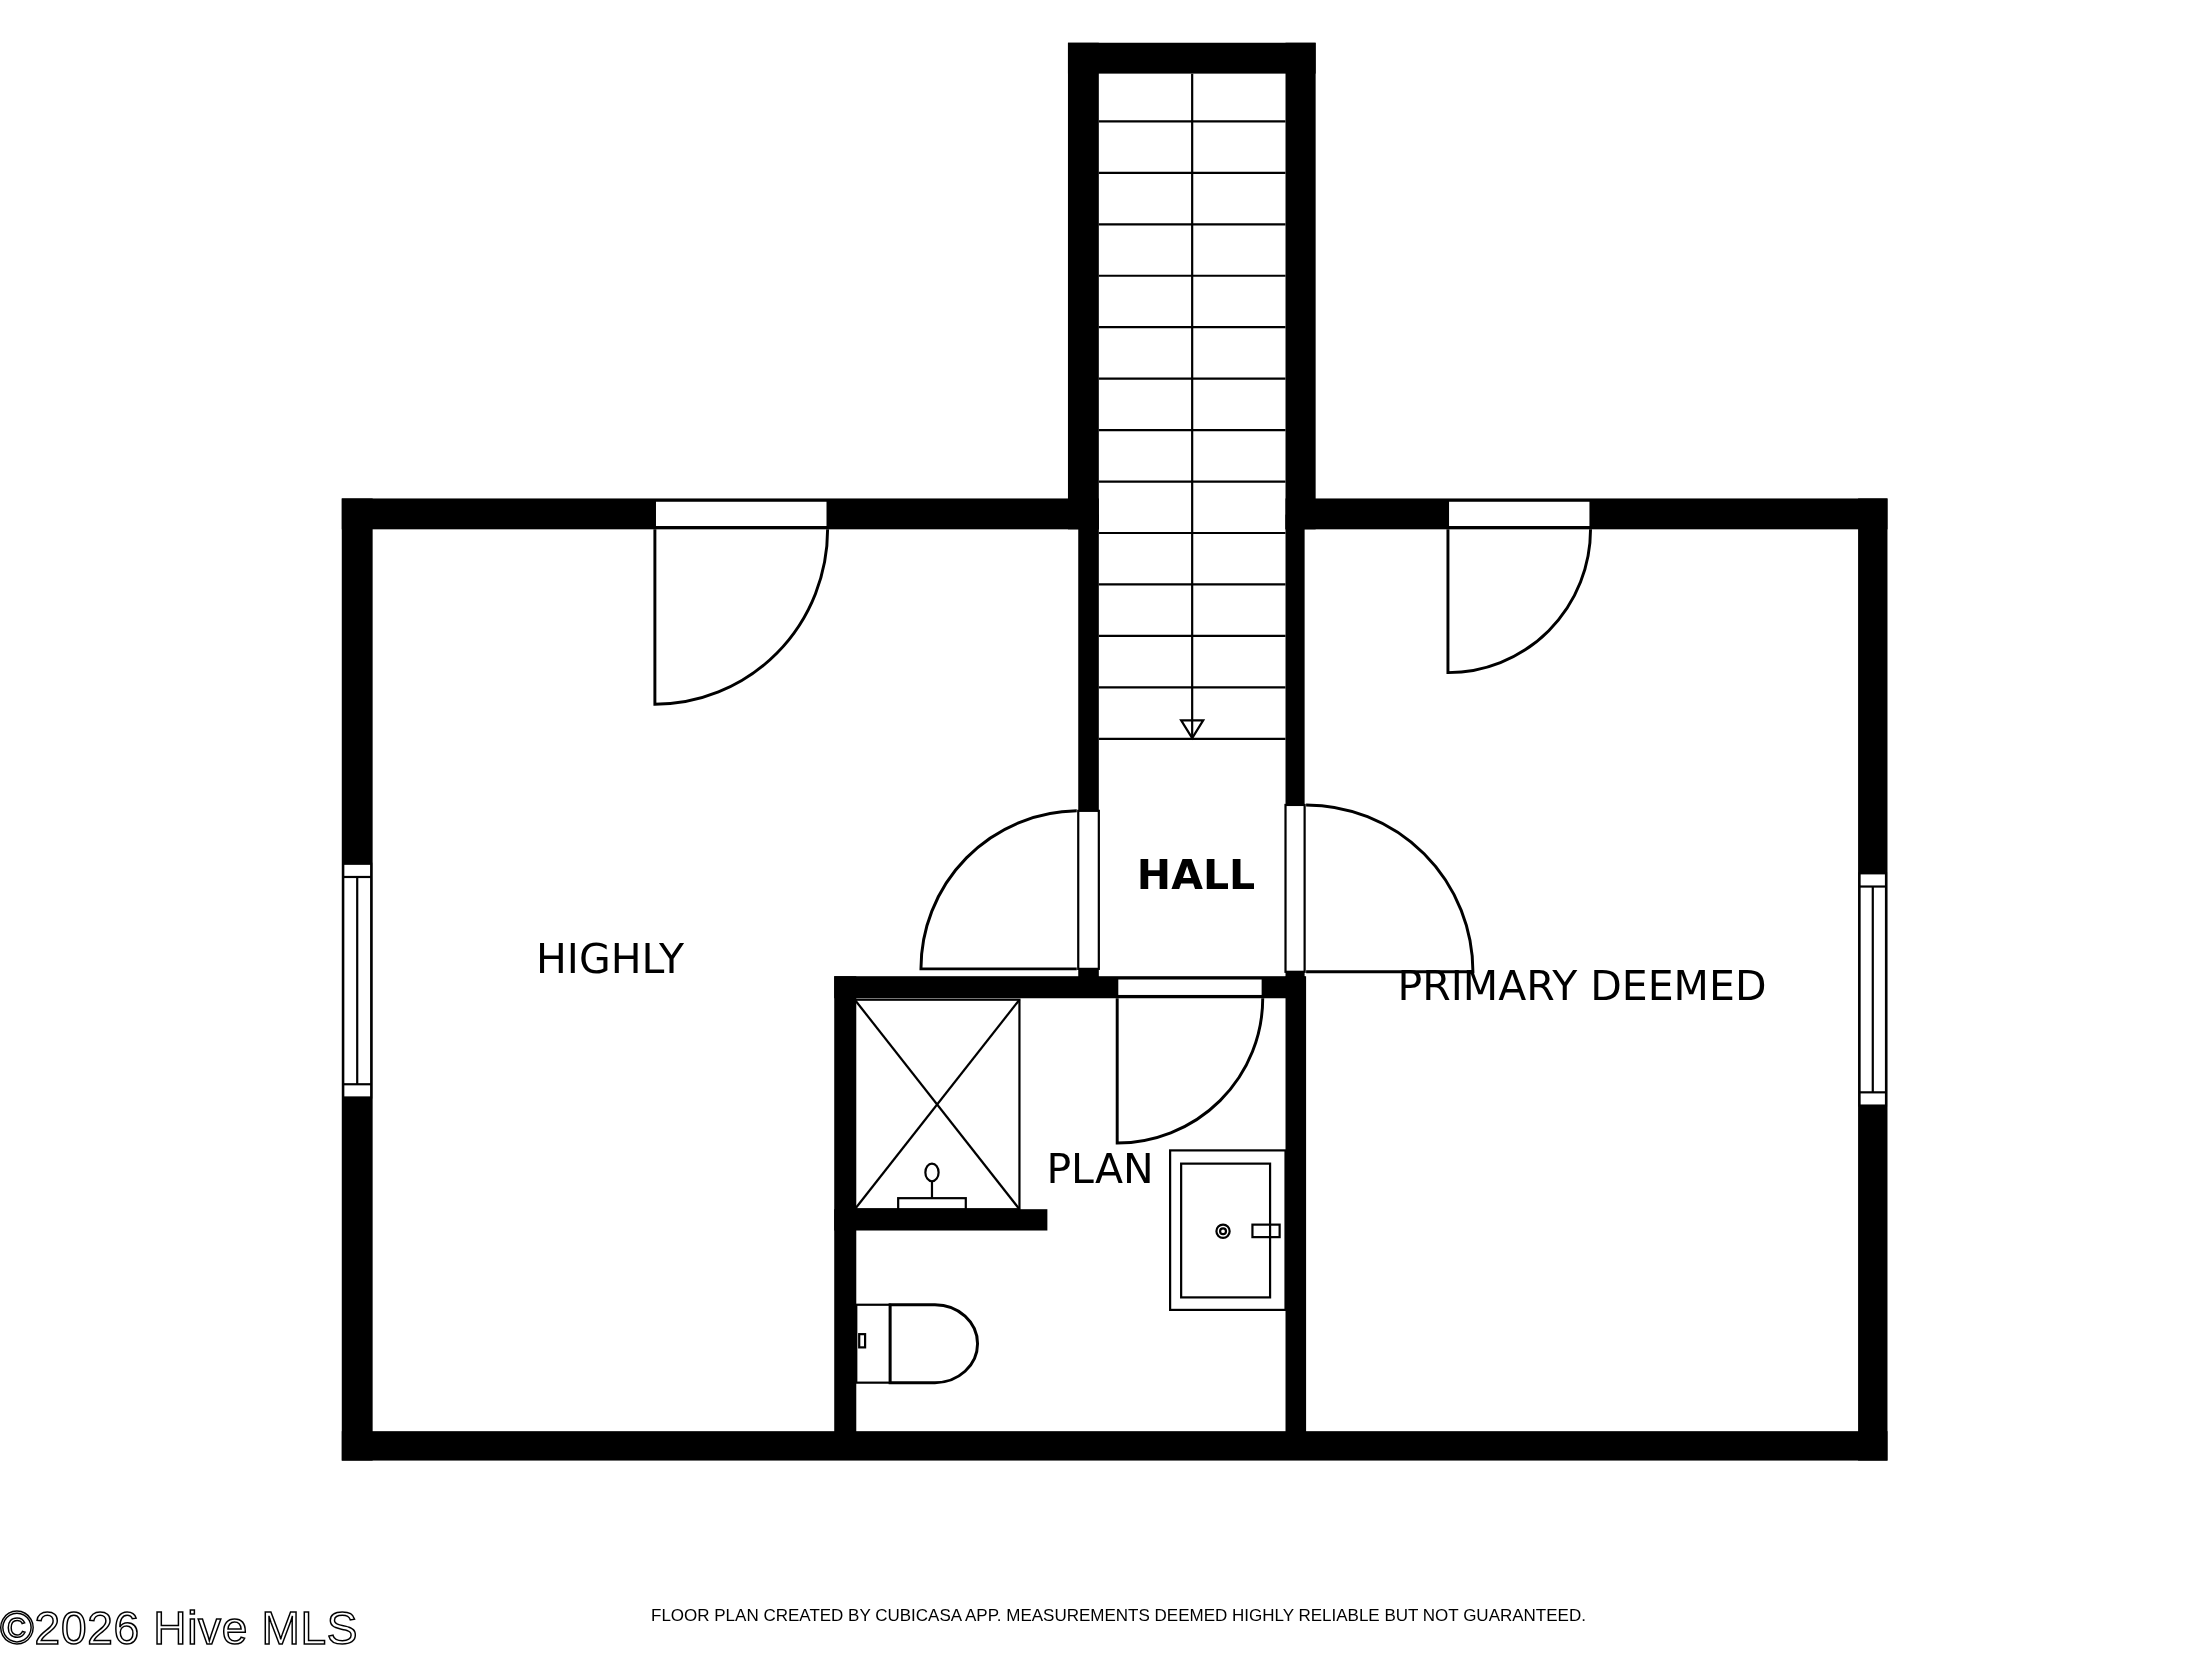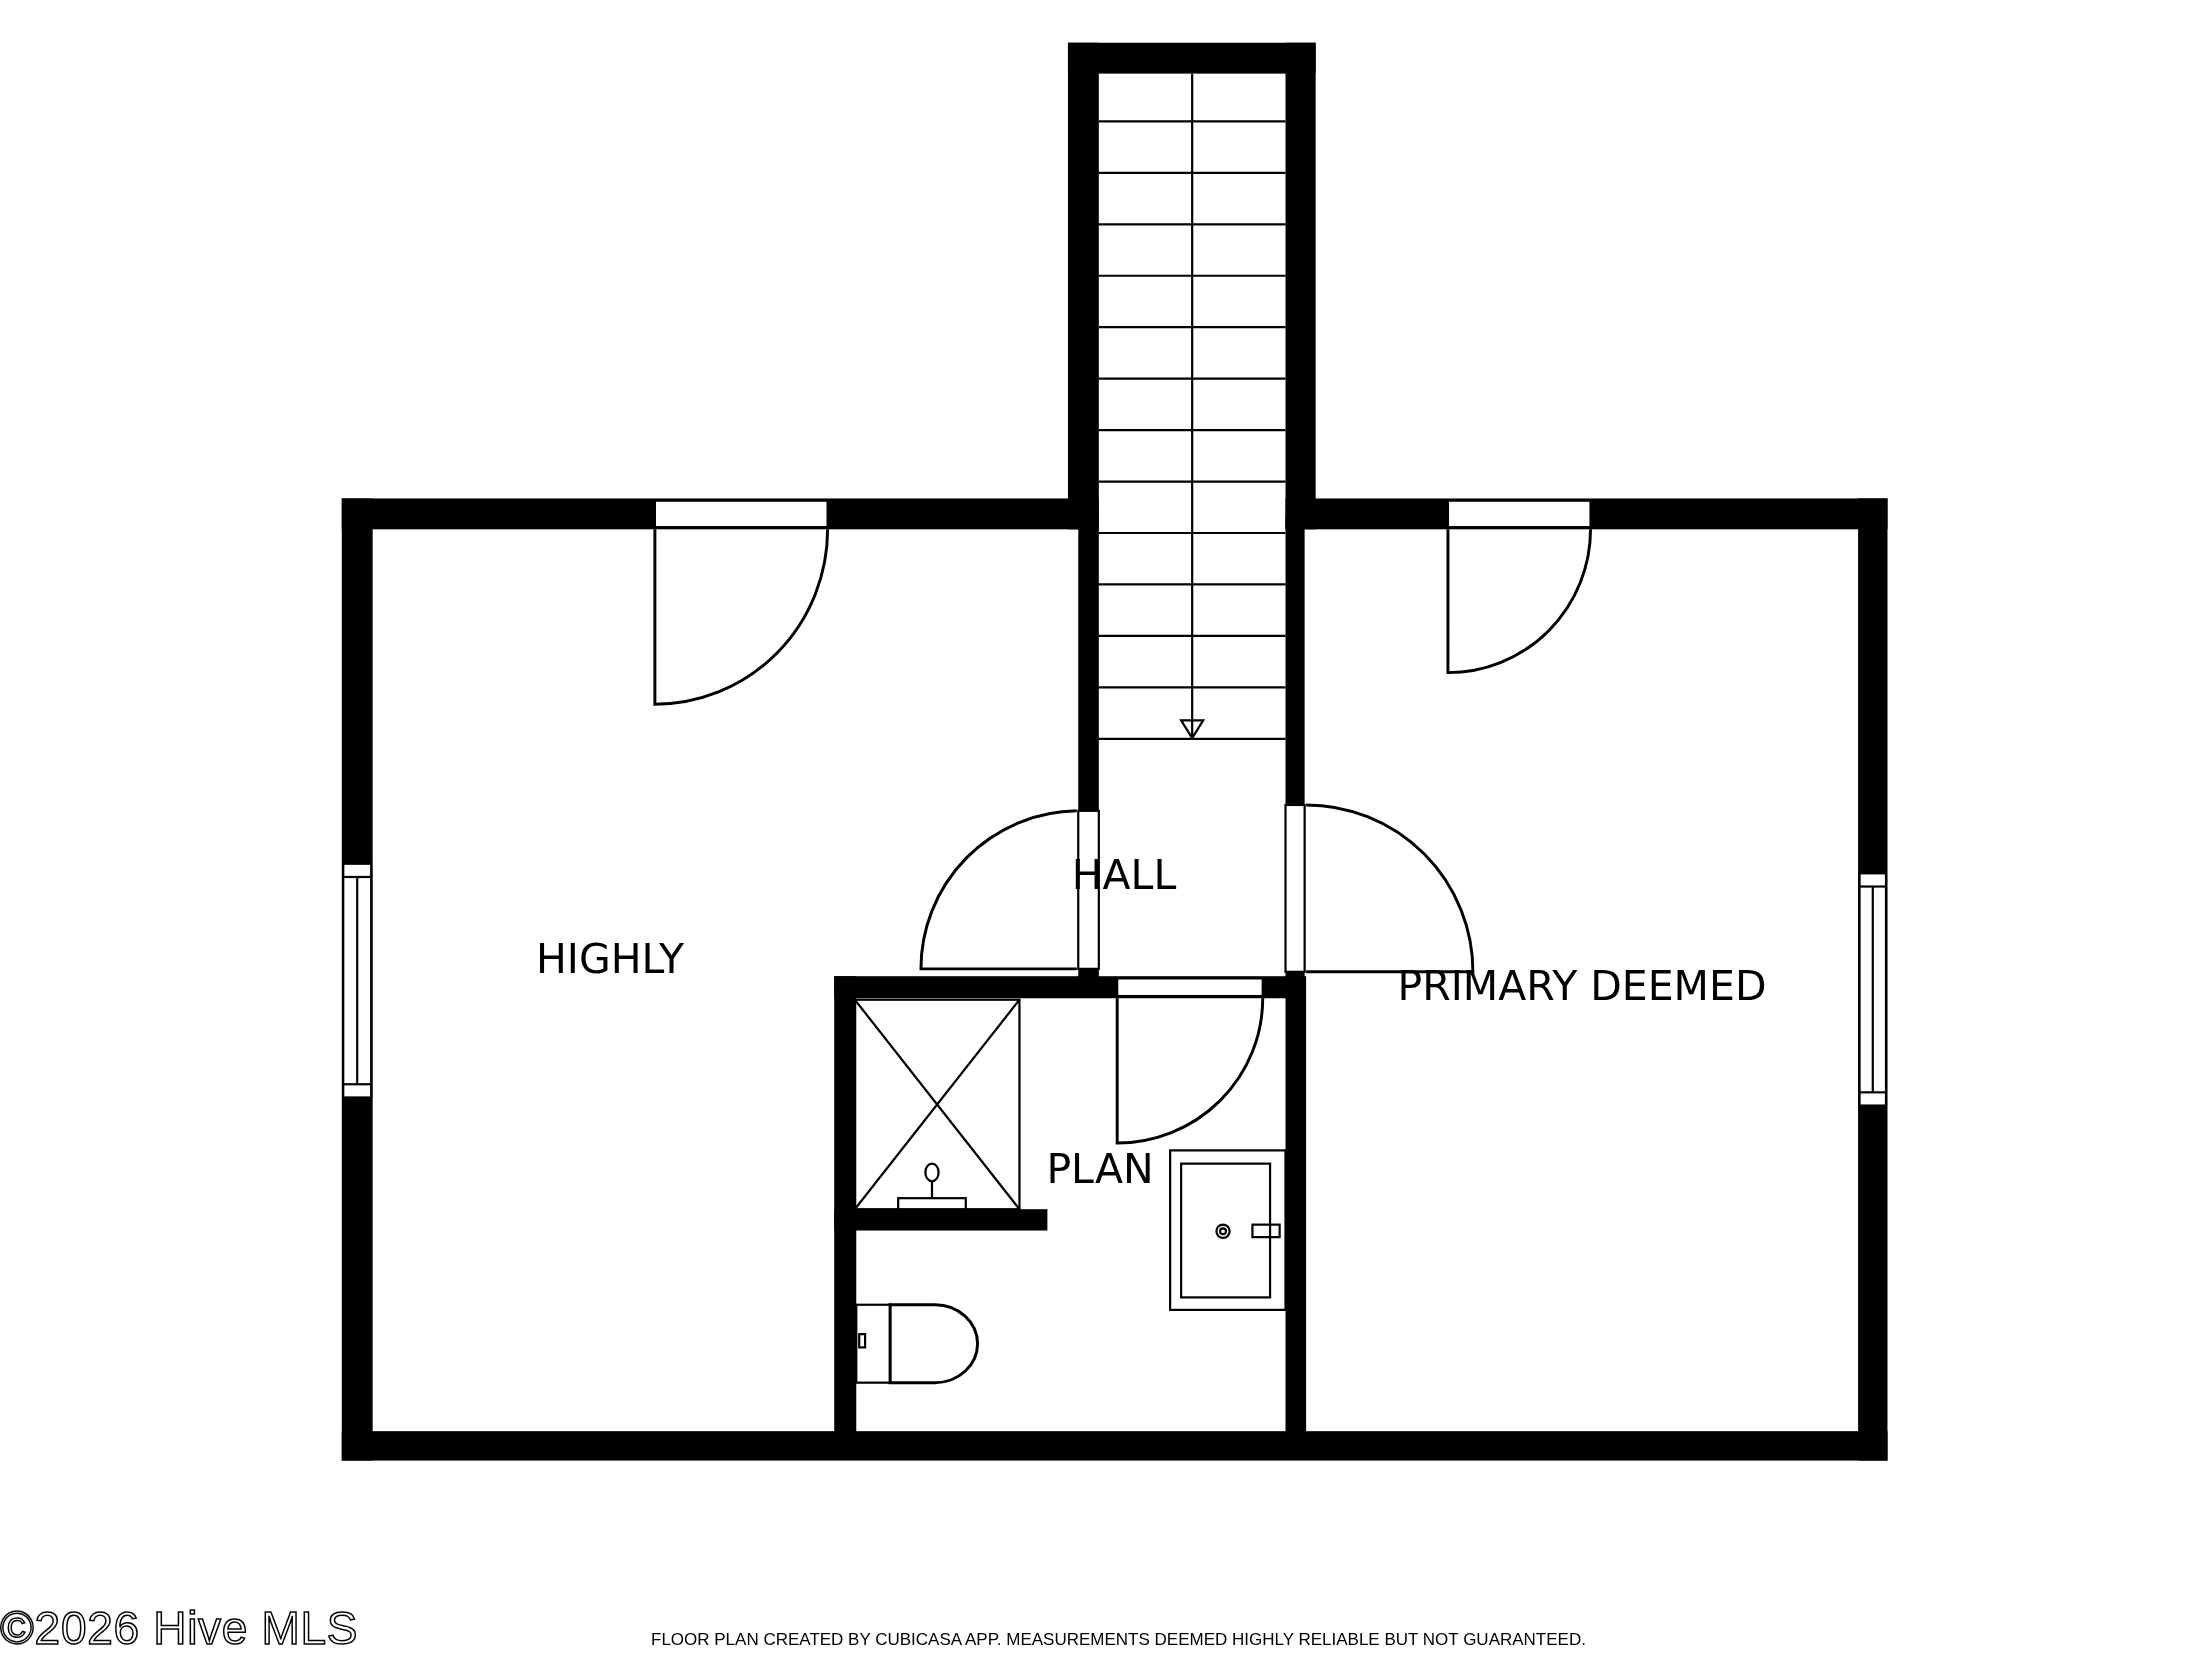--- a/index.html
+++ b/index.html
@@ -4,21 +4,21 @@
 <style>
   html, body { margin:0; padding:0; background:#ffffff; }
   body { width:2205px; height:1654px; position:relative; overflow:hidden; font-family:"DejaVu Sans", sans-serif; }
   svg { position:absolute; left:0; top:0; }
   .wall { fill:#000000; }
   .ln { fill:none; stroke:#000000; stroke-width:4; }
   .thin { fill:none; stroke:#000000; stroke-width:3; }
   .opening { fill:#ffffff; stroke:#000000; stroke-width:3; }
   .room-label { position:absolute; font-family:"DejaVu Sans", sans-serif; font-size:41px; color:#000; white-space:nowrap; transform:translate(-50%,-50%); }
   .watermark { position:absolute; left:0; top:1573px; font-family:"Liberation Sans", sans-serif; font-size:46px; color:#fff; -webkit-text-stroke:1.5px #000; letter-spacing:0.7px;margin-top:28px; }
-  .disclaimer { position:absolute; left:651px; top:1606px; font-family:"Liberation Sans", sans-serif; font-size:17px; color:#000; white-space:nowrap;margin-top:24px; }
+  .disclaimer { position:absolute; left:651px; top:1606px; font-family:"Liberation Sans", sans-serif; font-size:17px; color:#000; white-space:nowrap; }
 </style>
 </head>
 <body>
 
 <svg width="2205" height="1654" viewBox="0 0 3000 2250" xmlns="http://www.w3.org/2000/svg">
 
   <g>
     <rect class="wall" x="1453" y="58" width="337" height="42"></rect>
     <rect class="wall" x="1453" y="58" width="42" height="662"></rect>
     <rect class="wall" x="1749" y="58" width="41" height="662"></rect>
@@ -128,19 +128,19 @@
   <g>
     <rect class="thin" x="1592" y="1565" width="157" height="217"></rect>
     <rect class="thin" x="1607" y="1583" width="121" height="182"></rect>
     <circle class="thin" cx="1664" cy="1675" r="9"></circle>
     <circle class="thin" cx="1664" cy="1675" r="4"></circle>
     <rect class="thin" x="1704" y="1666" width="37" height="17"></rect>
   </g>
 </svg>
 
 <div class="room-label" style="left:610px; top:959px;">HIGHLY</div>
-<div class="room-label" style="left:1124px; top:875px;">HALL</div>
+<div class="room-label" style="left:1196px; top:875px;font-weight:bold;">HALL</div>
 <div class="room-label" style="left:1582px; top:986px;">PRIMARY DEEMED</div>
 <div class="room-label" style="left:1100px; top:1169px;">PLAN</div>
 
 <div class="watermark">©2026 Hive MLS</div>
 <div class="disclaimer">FLOOR PLAN CREATED BY CUBICASA APP. MEASUREMENTS DEEMED HIGHLY RELIABLE BUT NOT GUARANTEED.</div>
 
 
 </body></html>

